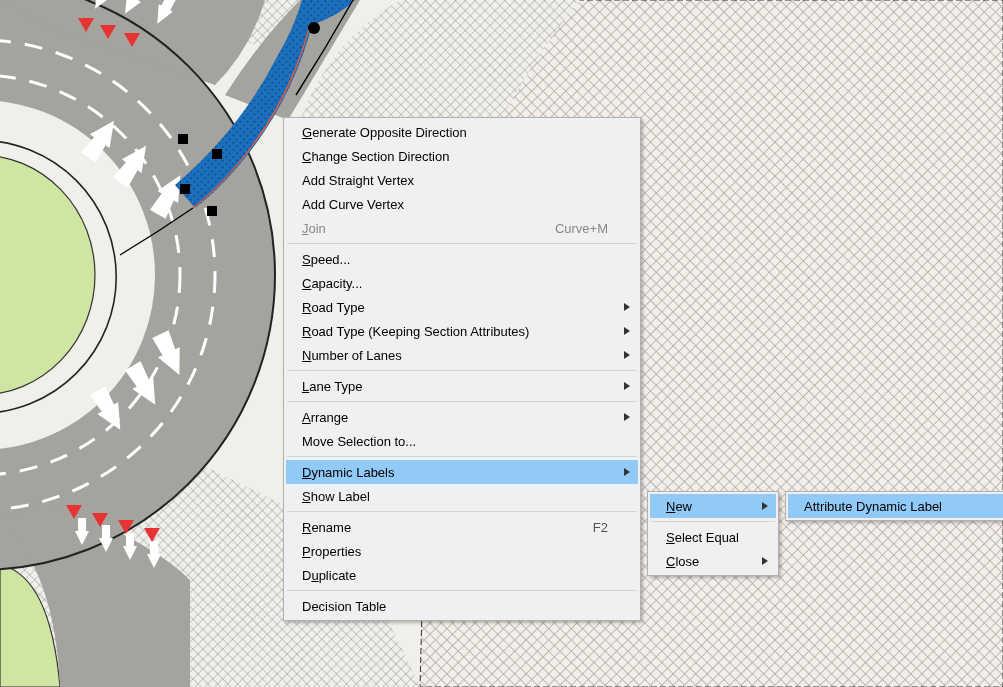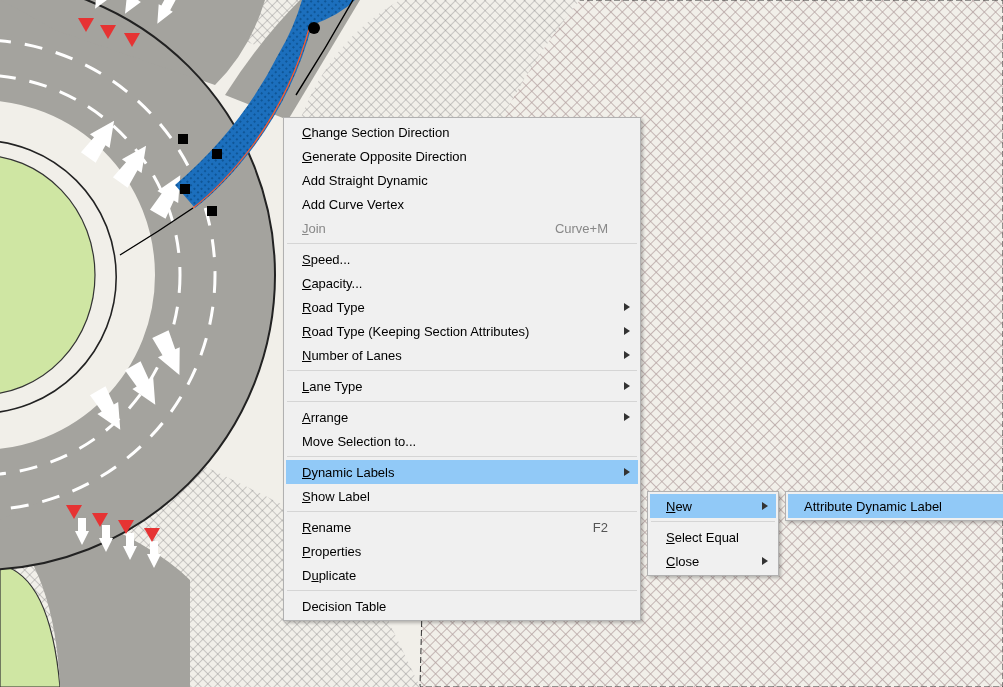--- a/index.html
+++ b/index.html
@@ -109,27 +109,27 @@
 </svg>
 
 <div class="vertex-circle" style="left:308px;top:22px"></div>
 <div class="handle" style="left:178px;top:134px"></div>
 <div class="handle" style="left:212px;top:149px"></div>
 <div class="handle" style="left:180px;top:184px"></div>
 <div class="handle" style="left:207px;top:206px"></div>
 
 <div class="menu menu1" id="m1">
       <div class="item">
+        <span><span class="underline">G</span>enerate Opposite Direction</span>
+      </div>
+      <div class="item">
         <span><span class="underline">C</span>hange Section Direction</span>
       </div>
       <div class="item">
-        <span><span class="underline">G</span>enerate Opposite Direction</span>
-      </div>
-      <div class="item">
-        <span>Add Straight Dynamic</span>
+        <span>Add Straight Vertex</span>
       </div>
       <div class="item">
         <span>Add Curve Vertex</span>
       </div>
       <div class="item disabled">
         <span><span class="underline">J</span>oin</span>
         <span class="shortcut">Curve+M</span>
       </div>
       <div class="sep"></div>
       <div class="item">

